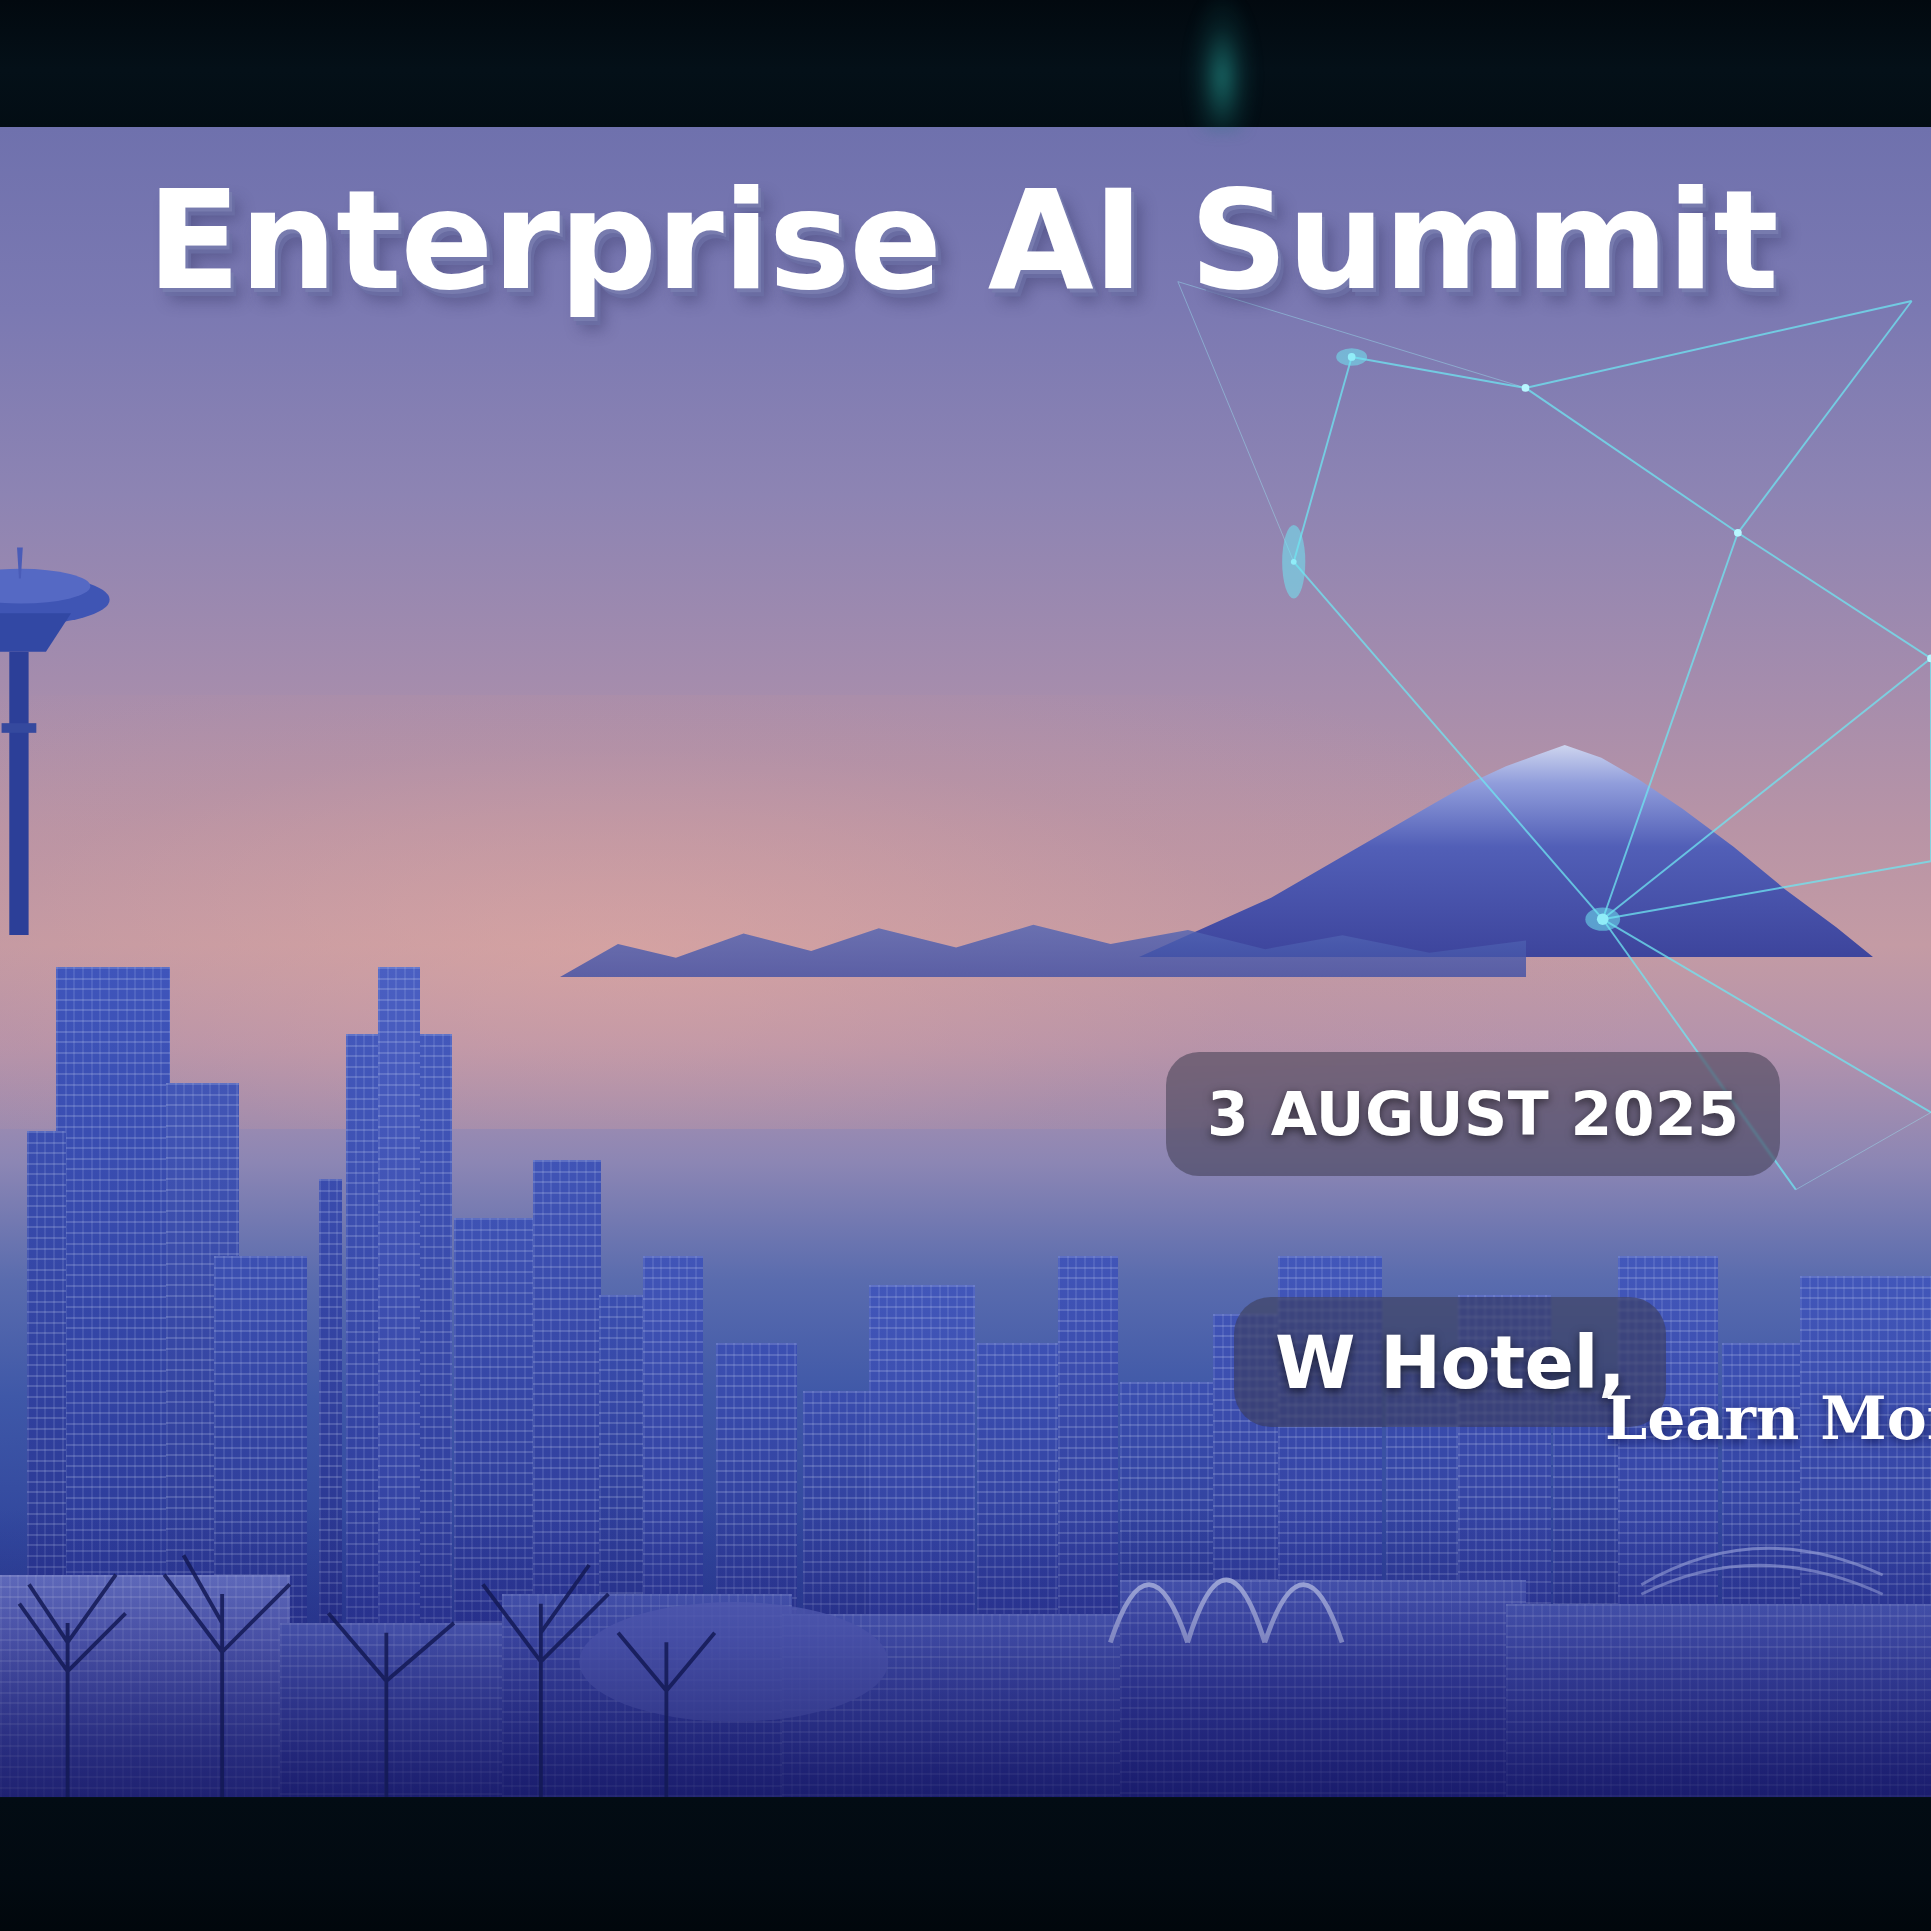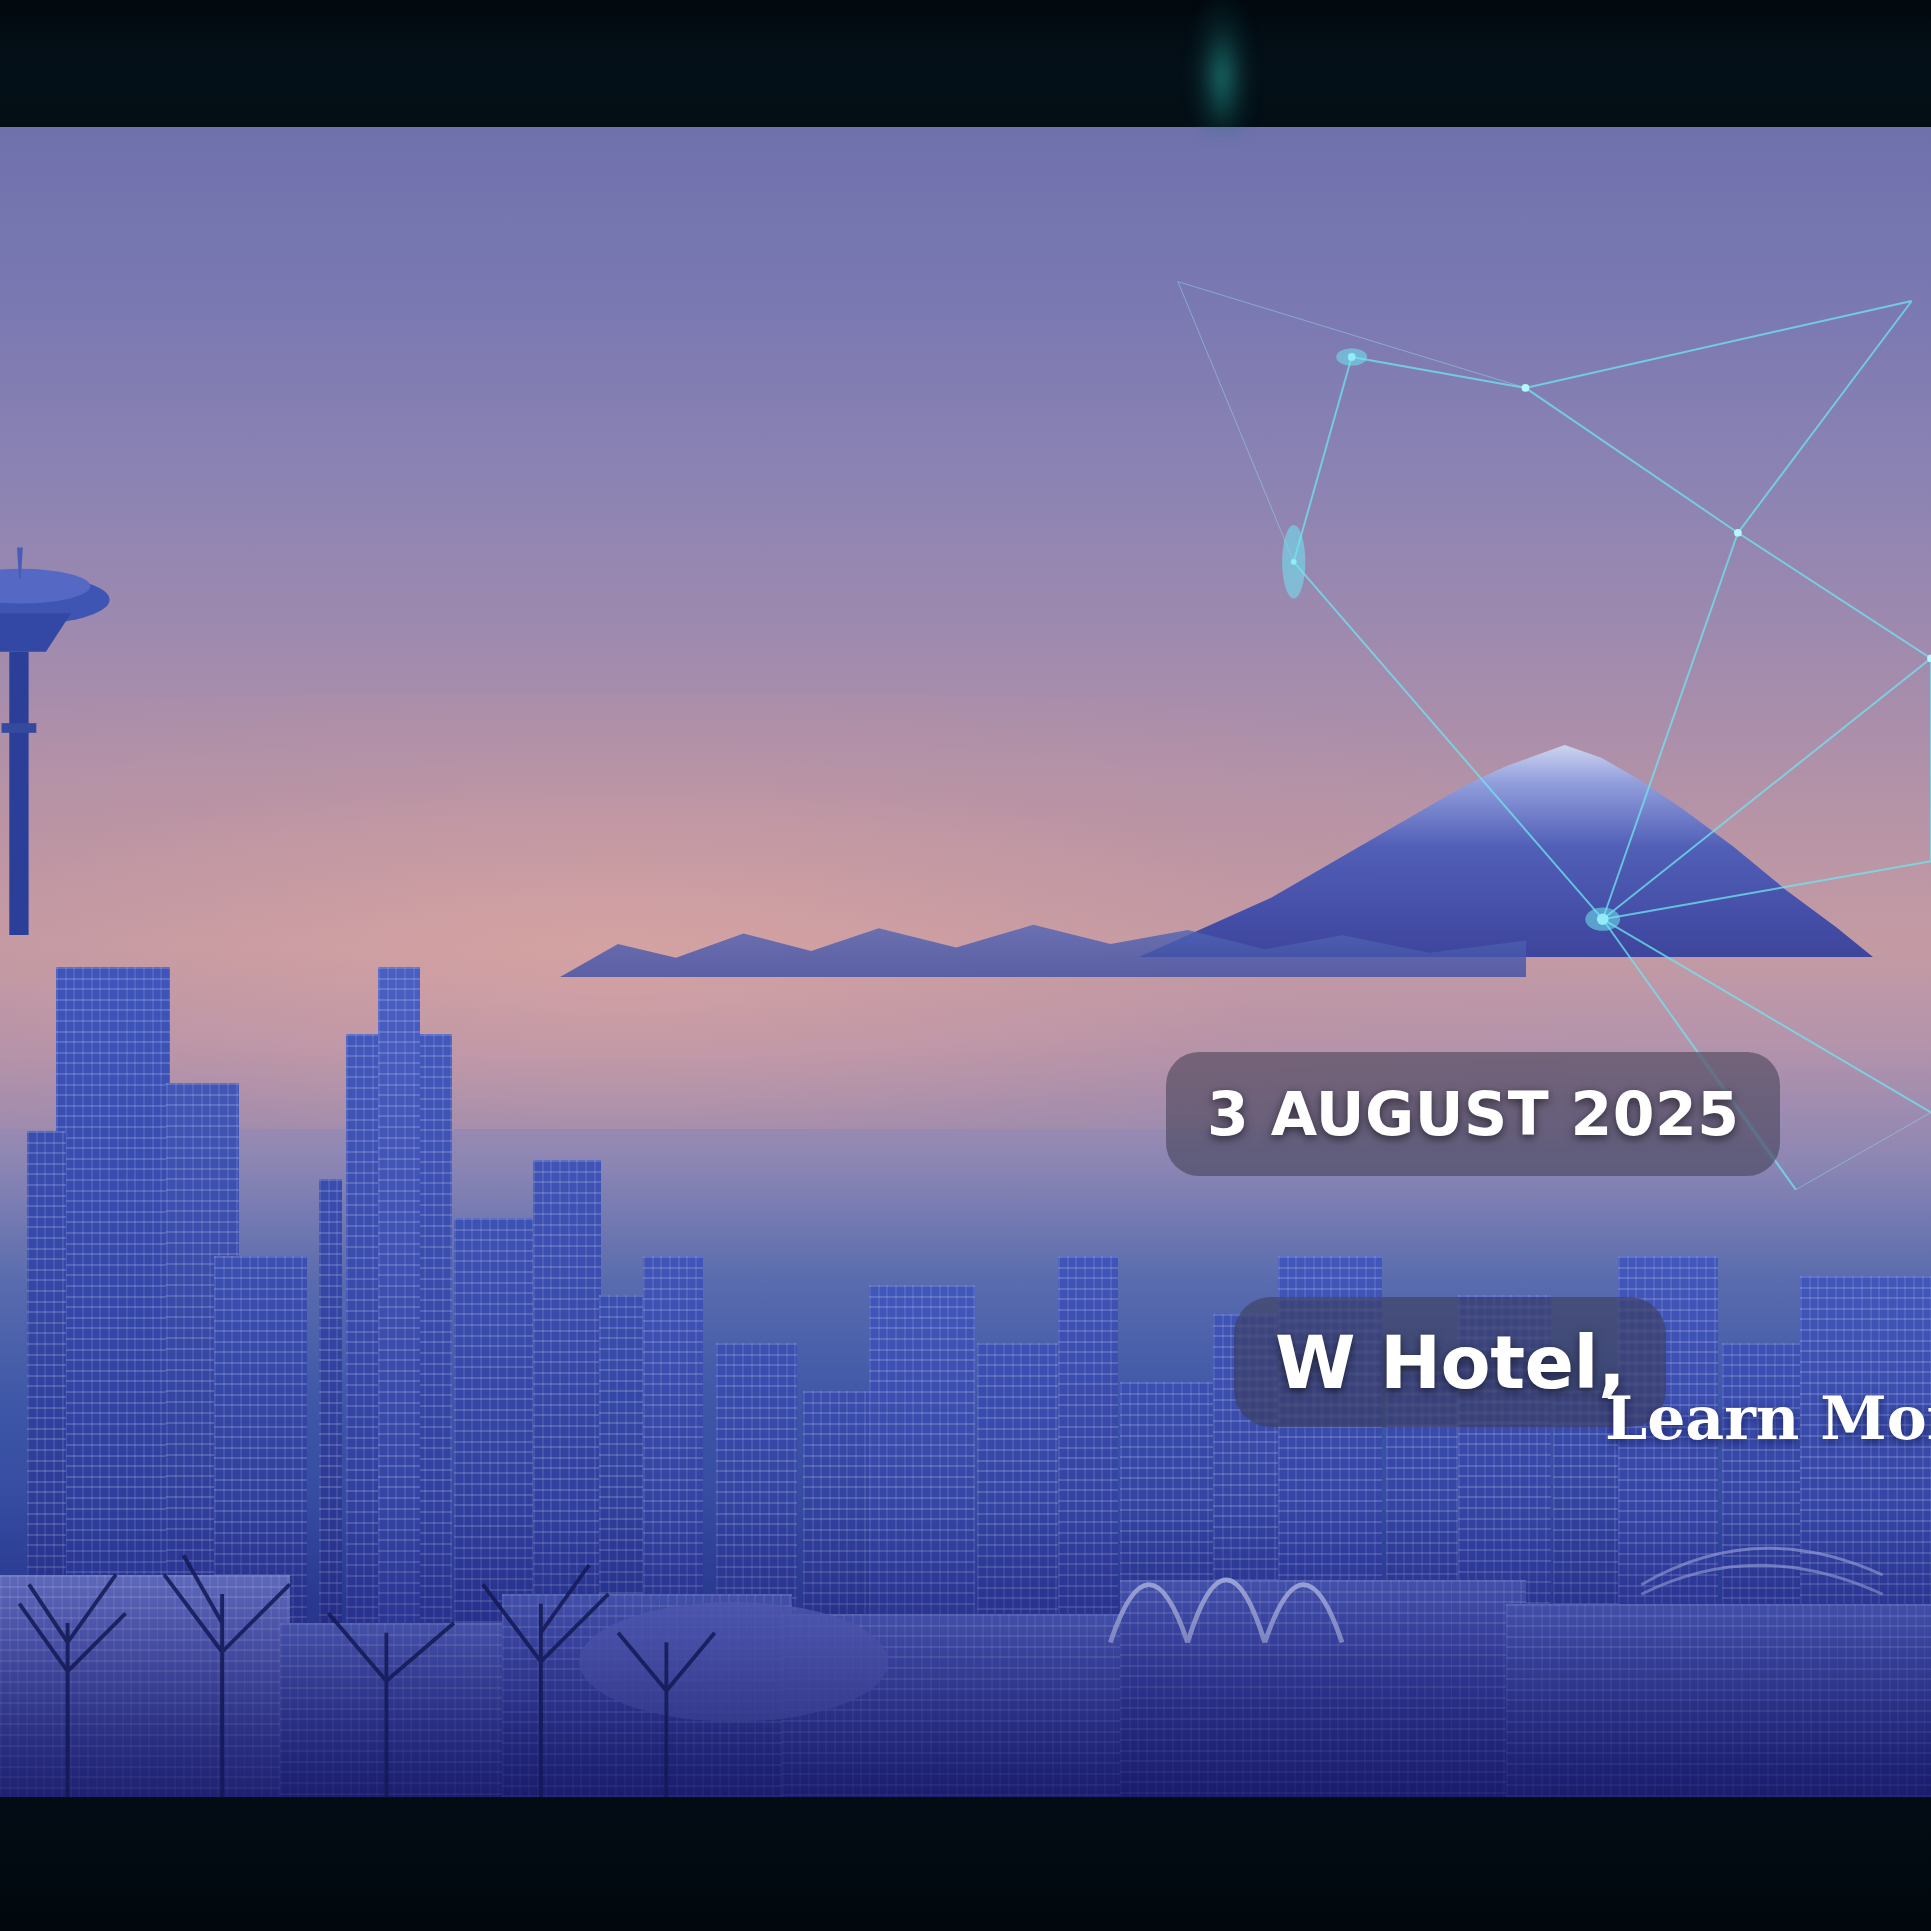--- a/index.html
+++ b/index.html
@@ -283,20 +283,21 @@
           <path d="M400 330 L400 160 M400 210 L340 140 M400 210 L470 150"></path>
           <path d="M560 330 L560 130 M560 190 L500 110 M560 190 L630 120 M560 160 L610 90"></path>
           <path d="M690 330 L690 170 M690 220 L640 160 M690 220 L740 160"></path>
         </g>
       </svg>
     </div>
   </div>
 
   <div id="text">
 
+    <div class="title">Enterprise AI Summit</div>
 
 
     <div class="badge" id="date-badge">
       <span>3 AUGUST 2025</span>
     </div>
 
     <div class="badge" id="venue-badge">
       <span>W Hotel,</span>
     </div>
 

